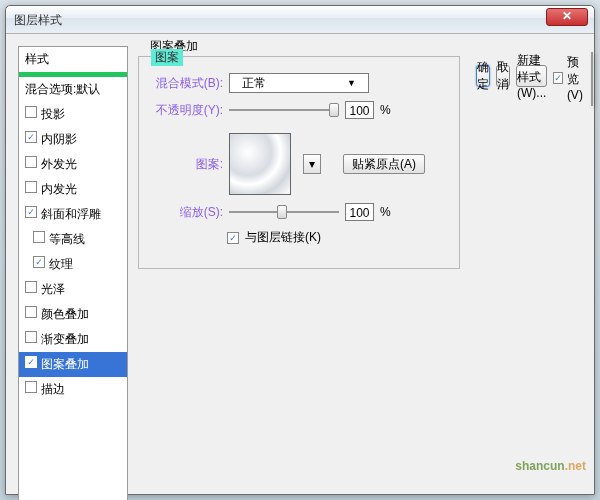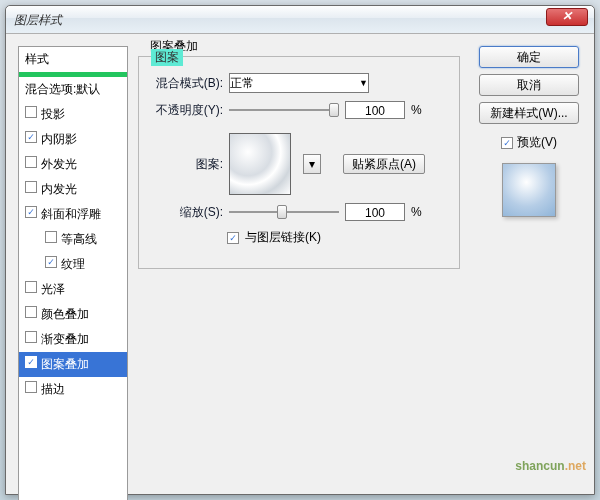--- a/index.html
+++ b/index.html
@@ -1,43 +1,43 @@
 <!DOCTYPE html>
 <html><head>
 <meta charset="utf-8">
 <style>
 * { box-sizing: border-box; margin: 0; padding: 0; font-family: "Microsoft YaHei", SimSun, sans-serif; font-size: 12px; }
 body { background: linear-gradient(#d8e1e8, #c5d5de); width: 600px; height: 500px; }
 .window { position: absolute; left: 5px; top: 5px; width: 590px; height: 490px; background: #fff; border: 1px solid #6a6a6a; border-radius: 5px 5px 0 0; box-shadow: 0 2px 8px rgba(0,0,0,0.3); }
-.titlebar { height: 28px; background: linear-gradient(#fdfefe, #e8eef4 45%, #dce5ed 46%, #e8f0f6); border-radius: 5px 5px 0 0; border-bottom: 1px solid #b0b0b0; position: relative; font-style: italic; }
+.titlebar { height: 28px; background: linear-gradient(#fdfefe, #e8eef4 45%, #dce5ed 46%, #e8f0f6); border-radius: 5px 5px 0 0; border-bottom: 1px solid #b0b0b0; position: relative; }
 .title { position: absolute; left: 8px; top: 6px; color: #333; }
 .close-btn { position: absolute; right: 6px; top: 2px; width: 42px; height: 18px; background: linear-gradient(#e57373, #c93030); border: 1px solid #8b1a1a; border-radius: 3px; color: #fff; text-align: center; line-height: 14px; font-weight: bold; cursor: pointer; }
 .body { position: absolute; top: 28px; left: 0; right: 0; bottom: 0; background: #f0f0f0; padding: 10px; }
 .sidebar { position: absolute; left: 12px; top: 12px; width: 110px; height: 455px; background: #fff; border: 1px solid #9a9a9a; }
 .sidebar-header { padding: 4px 6px; border-bottom: 5px solid #22c55e; background: #fff; }
 .sidebar-item { padding: 4px 6px; display: flex; align-items: flex-start; gap: 4px; cursor: pointer; }
-.sidebar-item.indent { padding-left: 26px; }
+.sidebar-item.indent { padding-left: 14px; }
 .sidebar-item.selected { background: #3874d6; color: #fff; }
 .cb { width: 12px; height: 12px; border: 1px solid #888; background: #fff; display: inline-flex; align-items: center; justify-content: center; font-size: 9px; color: #3874d6; }
 .sidebar-item.selected .cb { border-color: #fff; }
 .center { position: absolute; left: 132px; top: 12px; width: 322px; height: 455px; }
 .fieldset { border: 1px solid #b8b8b8; padding: 8px 10px 14px 10px; margin-top: 6px; position: relative; }
 .legend { position: absolute; top: -8px; left: 12px; background: #5eead4; padding: 0 4px; color: #333; }
 .outer-legend { position: absolute; top: -8px; left: 8px; background: #f0f0f0; padding: 0 4px; }
 .row { display: flex; align-items: center; margin: 8px 0; gap: 6px; }
-.label { width: 74px; text-align: right; color: #0f172a; }
-.dropdown { flex: 0 0 140px; height: 20px; border: 1px solid #7a7a7a; background: #fff; display: flex; align-items: center; justify-content: space-between; padding: 0 0; }
+.label { width: 74px; text-align: right; color: #8b5cf6; }
+.dropdown { flex: 0 0 140px; height: 20px; border: 1px solid #7a7a7a; background: #fff; display: flex; align-items: center; justify-content: space-between; padding: 0 12px; }
 .dd-arrow { font-size: 9px; }
 .slider-track { width: 110px; height: 2px; background: #999; position: relative; }
 .slider-thumb { position: absolute; top: -6px; width: 10px; height: 14px; background: linear-gradient(#fefefe, #d8d8d8); border: 1px solid #888; border-radius: 2px; }
-.numbox { width: 60px; height: 18px; border: 1px solid #7a7a7a; background: #fff; text-align: center; line-height: 18px; }
+.numbox { width: 29px; height: 18px; border: 1px solid #7a7a7a; background: #fff; text-align: center; line-height: 18px; }
 .pattern-swatch { width: 62px; height: 62px; border: 1px solid #666; background: radial-gradient(ellipse at 30% 30%, #fff, #d8dde3 40%, #fff 55%, #d0d6dc 75%, #fff); margin-right: 6px; }
 .mini-btn { width: 18px; height: 20px; border: 1px solid #888; background: linear-gradient(#fefefe,#e2e2e2); display: flex; align-items: center; justify-content: center; font-size: 10px; }
 .btn { height: 20px; border: 1px solid #888; background: linear-gradient(#fefefe,#e2e2e2); padding: 0 8px; border-radius: 2px; cursor: pointer; display: inline-flex; align-items: center; }
-.right { position: absolute; right: 12px; top: 12px; width: 106px; display: flex; flex-direction: column; gap: 6px; align-items: center; }
+.right { position: absolute; right: 12px; top: 12px; width: 106px; display: flex; flex-direction: row; gap: 6px; align-items: center; }
 .rbtn { width: 100px; height: 22px; border: 1px solid #888; background: linear-gradient(#fdfdfd,#e5e5e5); border-radius: 3px; display: flex; align-items: center; justify-content: center; cursor: pointer; }
 .rbtn.primary { border-color: #4a7bc8; box-shadow: 0 0 2px #6a9bd8; }
 .preview-cb { display: flex; align-items: center; gap: 4px; margin-top: 4px; }
 .preview-swatch { width: 54px; height: 54px; border: 1px solid #999; box-shadow: 2px 2px 4px rgba(0,0,0,0.2); background: radial-gradient(circle at 45% 35%, #fff, #b5cde6 55%, #8fb4d8); margin-top: 6px; }
 .watermark { position: absolute; right: 8px; bottom: 20px; font-size: 16px; color: #5a8a2a; font-weight: bold; opacity: 0.75; }
 .watermark .dot { color: #d89030; }
 </style>
 </head>
 <body>
 

